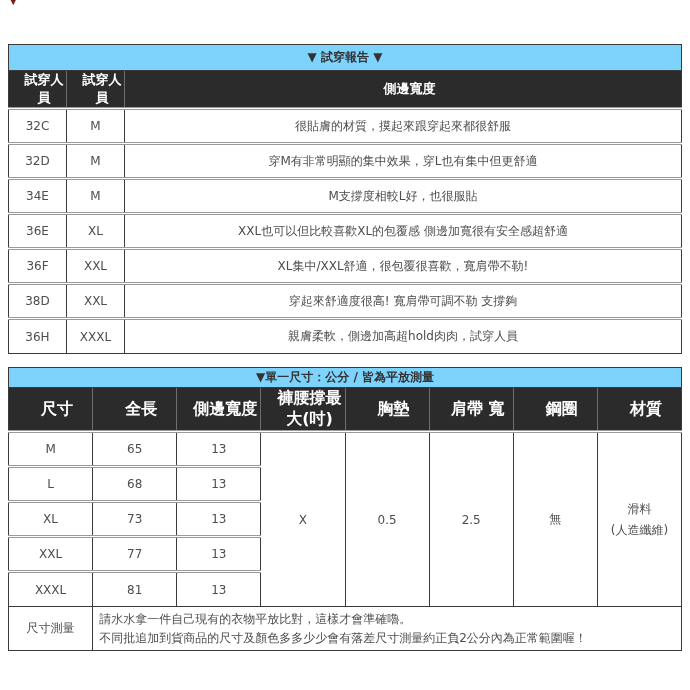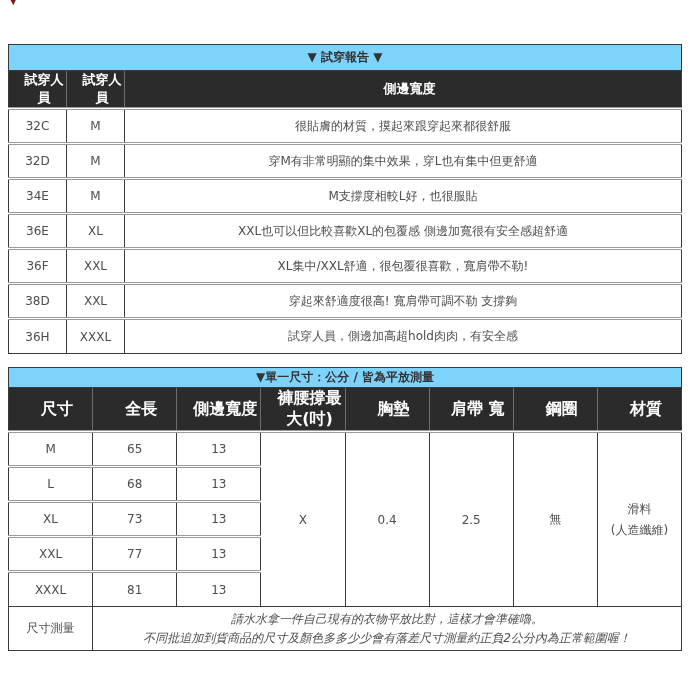--- a/index.html
+++ b/index.html
@@ -71,24 +71,23 @@
   
   .note-row td {
     border-top: 1px solid #3a3a3a;
     border-left: 1px solid #3a3a3a;
     height: 42px;
     font-size: 12px;
     color: #4d4d4d;
   }
   .note-label { font-size: 12px; }
   .note-text {
-    text-align: center;
+    text-align: left;
     padding: 3px 6px;
     line-height: 1.55;
-    font-style: italic;
   }
   .spacer { height: 13px; }
 </style>
 </head>
 <body>
 
 <span class="top-mark">▼</span>
 
 <div class="content">
 
@@ -133,21 +132,21 @@
         <td>XL集中/XXL舒適，很包覆很喜歡，寬肩帶不勒!</td>
       </tr>
       <tr class="data-row">
         <td>38D</td>
         <td>XXL</td>
         <td>穿起來舒適度很高! 寬肩帶可調不勒 支撐夠</td>
       </tr>
       <tr class="data-row">
         <td>36H</td>
         <td>XXXL</td>
-        <td>試穿人員，側邊加高超hold肉肉，有安全感</td>
+        <td>親膚柔軟，側邊加高超hold肉肉，試穿人員</td>
       </tr>
     </tbody>
   </table>
 
   <div class="spacer"></div>
 
   <table class="sizes">
     <colgroup>
       <col style="width:12.5%">
         <col style="width:12.5%">
@@ -170,21 +169,21 @@
         <th>胸墊</th>
         <th>肩帶 寬</th>
         <th>鋼圈</th>
         <th>材質</th>
       </tr>
       <tr class="data-row">
         <td>M</td>
         <td>65</td>
         <td>13</td>
         <td class="merged-cell" rowspan="5">X</td>
-        <td class="merged-cell" rowspan="5">0.4</td>
+        <td class="merged-cell" rowspan="5">0.5</td>
         <td class="merged-cell" rowspan="5">2.5</td>
         <td class="merged-cell" rowspan="5">無</td>
         <td class="merged-cell" rowspan="5">
           <div class="material-line">滑料</div>
           <div class="material-line">(人造纖維)</div>
         </td>
       </tr>
       <tr class="data-row">
         <td>L</td>
         <td>68</td>

